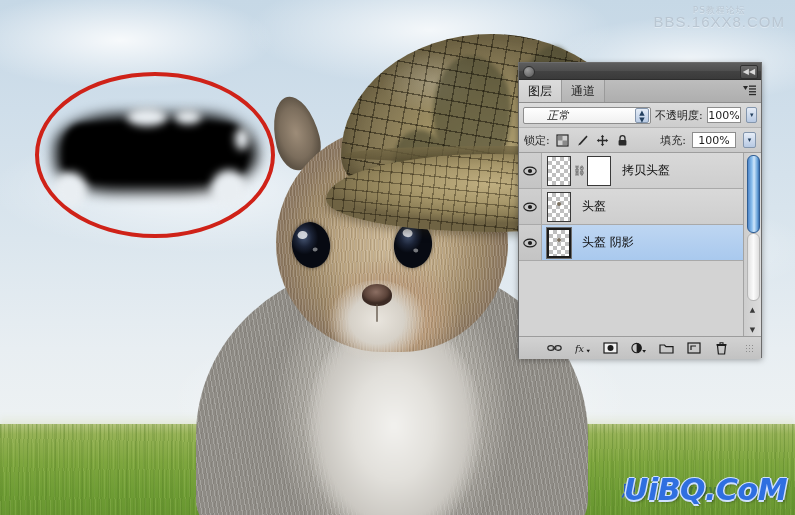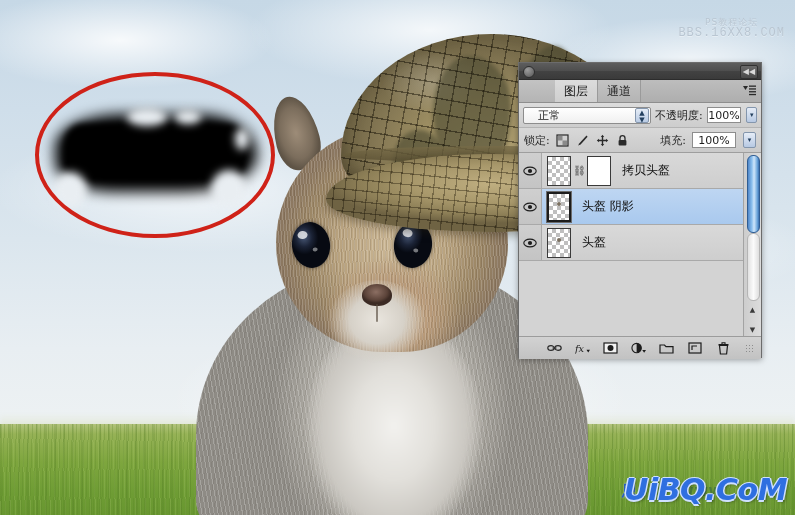--- a/index.html
+++ b/index.html
@@ -163,23 +163,22 @@
     position:absolute;left:12px;top:340px;
     font-family:"DejaVu Sans","Liberation Sans",sans-serif;
     font-size:22px;font-weight:bold;font-style:italic;color:#0b0b0b;
     letter-spacing:.5px;
     text-shadow:1px 1px 0 rgba(255,255,255,.55);
   }
   .wm-top{
     position:absolute;right:10px;top:5px;text-align:center;
     color:#b9c6d2;font-size:9px;line-height:11px;letter-spacing:1px;
     text-shadow:0 1px 0 rgba(255,255,255,.35);
-    margin-top:12px;
-  }
-  .wm-top .l2{font-family:Liberation Mono, monospace;font-size:12px;}
+  }
+  .wm-top .l2{font-family:Liberation Sans, sans-serif;font-size:15px;}
   .wm-bottom{position:absolute;right:8px;bottom:6px;height:36px;width:200px;}
   .wm-bottom .big{
     position:absolute;right:0;bottom:2px;
     font-size:30px;font-weight:bold;font-style:italic;
     color:#2f6fe0;
     text-shadow:
       -1.5px 0 0 #cfe0ff, 1.5px 0 0 #cfe0ff, 0 -1.5px 0 #cfe0ff, 0 1.5px 0 #cfe0ff,
       2px 2px 3px rgba(0,0,0,.35);
     letter-spacing:-.5px;
   }
@@ -220,36 +219,36 @@
     color:#d9d9d9;font-size:8px;line-height:11px;text-align:center;
   }
   .panel-tabs{
     height:22px;background:linear-gradient(180deg,#c3c3c3,#b4b4b4);
     border-bottom:1px solid #8e8e8e;position:relative;display:flex;align-items:stretch;
   }
   .ptab{
     padding:0 9px;display:flex;align-items:center;font-size:12px;color:#232323;
     border-right:1px solid #9a9a9a;
   }
-  .ptab.active{background:linear-gradient(180deg,#dcdcdc,#cfcfcf);color:#141414;margin-left:36px;}
+  .ptab.active{background:linear-gradient(180deg,#dcdcdc,#cfcfcf);color:#141414;}
   .tabs-fill{flex:1;background:linear-gradient(180deg,#bdbdbd,#aeaeae);}
   .panel-menu{
     position:absolute;right:4px;top:4px;width:16px;height:13px;color:#2a2a2a;
     font-size:11px;line-height:13px;text-align:right;letter-spacing:-1px;
   }
   .row-blend{
     height:24px;display:flex;align-items:center;gap:4px;padding:0 4px;
     background:linear-gradient(180deg,#dcdcdc,#cdcdcd);
     border-bottom:1px solid #b4b4b4;
   }
   .combo{
     flex:0 0 128px;height:17px;display:flex;align-items:flex-start;
     background:linear-gradient(180deg,#fff,#f0f0f0);
-    border:1px solid #8d8d8d;border-radius:2px;padding-left:14px;
-    font-size:11px;position:relative;box-sizing:border-box;
+    border:1px solid #8d8d8d;border-radius:2px;padding-left:23px;
+    font-size:11px;position:relative;box-sizing:border-box;font-style:italic;
   }
   .combo .stepper{
     position:absolute;right:1px;top:0px;width:14px;height:15px;
     background:linear-gradient(180deg,#e6edf7,#b9cbe4);
     border:1px solid #8496ad;border-radius:2px;color:#24405f;
     font-size:7px;line-height:7px;text-align:center;padding-top:1px;box-sizing:border-box;
   }
   .lbl{font-size:11px;color:#1e1e1e;white-space:nowrap;}
   .numfield{
     width:44px;height:16px;background:#fff;border:1px solid #8d8d8d;
@@ -328,21 +327,21 @@
   }
   .sb-arrows{position:absolute;left:3px;bottom:2px;width:11px;height:28px;
     display:flex;flex-direction:column;justify-content:space-between;align-items:center;
     color:#3a3a3a;font-size:7px;}
 
   .panel-footer{
     height:22px;display:flex;align-items:center;justify-content:flex-end;gap:13px;
     padding-right:8px;
     background:linear-gradient(180deg,#d2d2d2,#c2c2c2);
   }
-  .fbtn{width:15px;height:15px;display:flex;align-items:center;justify-content:flex-end;color:#222;}
+  .fbtn{width:15px;height:15px;display:flex;align-items:center;justify-content:flex-start;color:#222;}
   .grip{width:8px;height:8px;margin-left:2px;
     background-image:radial-gradient(#8d8d8d 40%,transparent 41%);
     background-size:3px 3px;}
 </style>
 </head>
 <body>
 
 <div id="stage">
 
   <div class="sky"></div>
@@ -477,48 +476,48 @@
             </svg>
           </div>
           <div class="thumb">
               <div class="checker"></div>
             </div>
           <div class="linkicon">⛓</div>
           <div class="maskthumb"></div>
           <div class="layer-name">拷贝头盔</div>
         </div>
 
+        <div class="layer-row">
+          <div class="eyecell">
+            <svg width="14" height="10" viewBox="0 0 14 10">
+              <ellipse cx="7" cy="5" rx="6.2" ry="3.9" fill="none" stroke="#1c1c1c" stroke-width="1.1"></ellipse>
+              <circle cx="7" cy="5" r="2.1" fill="#1c1c1c"></circle>
+            </svg>
+          </div>
+          <div class="thumb">
+            <div class="checker"></div>
+              <div class="mini-dot"></div>
+          </div>
+          <div class="layer-name">头盔</div>
+        </div>
+
         <div class="layer-row selected">
           <div class="eyecell">
             <svg width="14" height="10" viewBox="0 0 14 10">
               <ellipse cx="7" cy="5" rx="6.2" ry="3.9" fill="none" stroke="#1c1c1c" stroke-width="1.1"></ellipse>
               <circle cx="7" cy="5" r="2.1" fill="#1c1c1c"></circle>
             </svg>
           </div>
           <div class="thumb sel">
             <div class="checker"></div>
               <div class="mini-dot"></div>
           </div>
           <div class="layer-name">头盔 阴影</div>
         </div>
 
-        <div class="layer-row">
-          <div class="eyecell">
-            <svg width="14" height="10" viewBox="0 0 14 10">
-              <ellipse cx="7" cy="5" rx="6.2" ry="3.9" fill="none" stroke="#1c1c1c" stroke-width="1.1"></ellipse>
-              <circle cx="7" cy="5" r="2.1" fill="#1c1c1c"></circle>
-            </svg>
-          </div>
-          <div class="thumb">
-            <div class="checker"></div>
-              <div class="mini-dot"></div>
-          </div>
-          <div class="layer-name">头盔</div>
-        </div>
-
 
 
       </div>
 
       <div class="scrollbar">
         <div class="sb-thumb"></div>
         <div class="sb-track"></div>
         <div class="sb-arrows">
           <span>▲</span>
           <span>▼</span>

